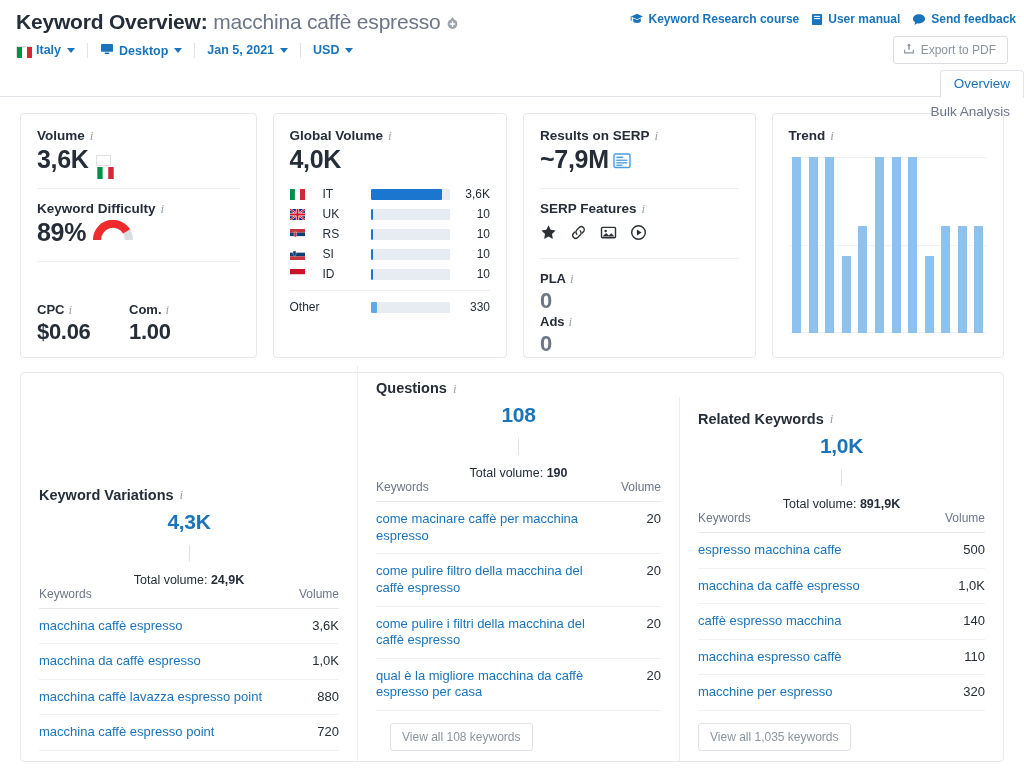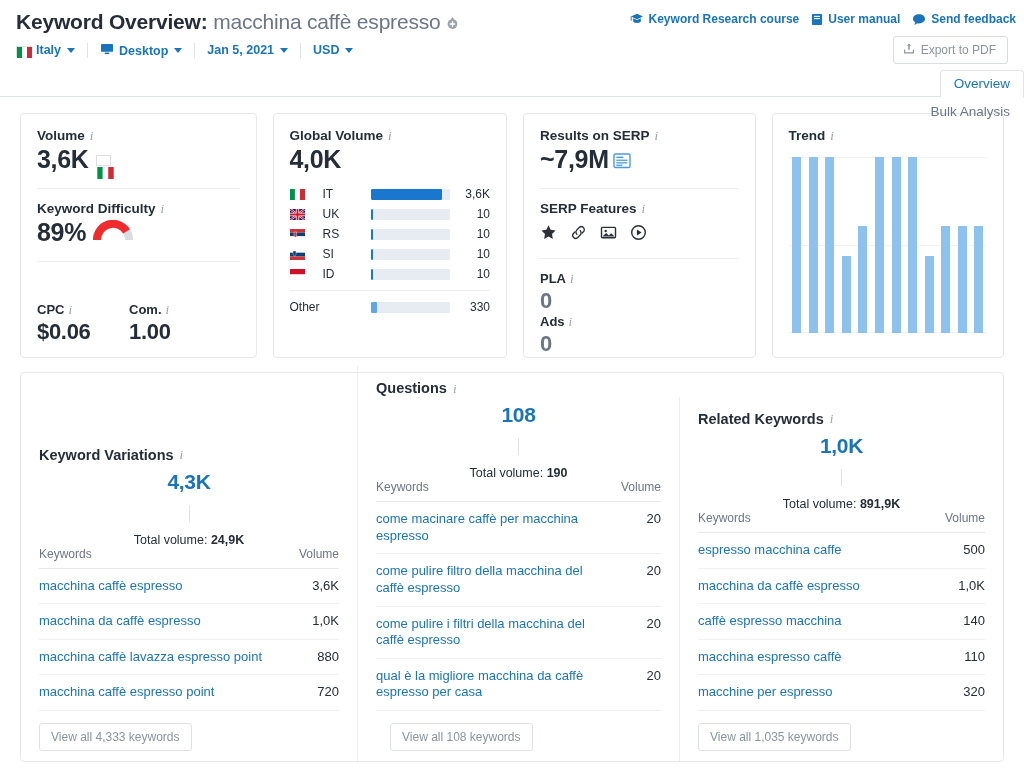--- a/index.html
+++ b/index.html
@@ -549,21 +549,20 @@
           <tr>
             <td class="kw">macchina caffè lavazza espresso point</td>
             <td class="vol">880</td>
           </tr>
           <tr>
             <td class="kw">macchina caffè espresso point</td>
             <td class="vol">720</td>
           </tr>
         </tbody>
     </table>
-    <div class="viewall">View all 4,333 keywords</div>
   </div>
 
   <div class="bcol bcol2">
     <div class="bcol-title">
       <span>Questions</span>
       <span class="info-i">i</span>
     </div>
     <div class="bcol-sum">
       <span class="bcol-count">108</span>
       <span class="vline"></span>

